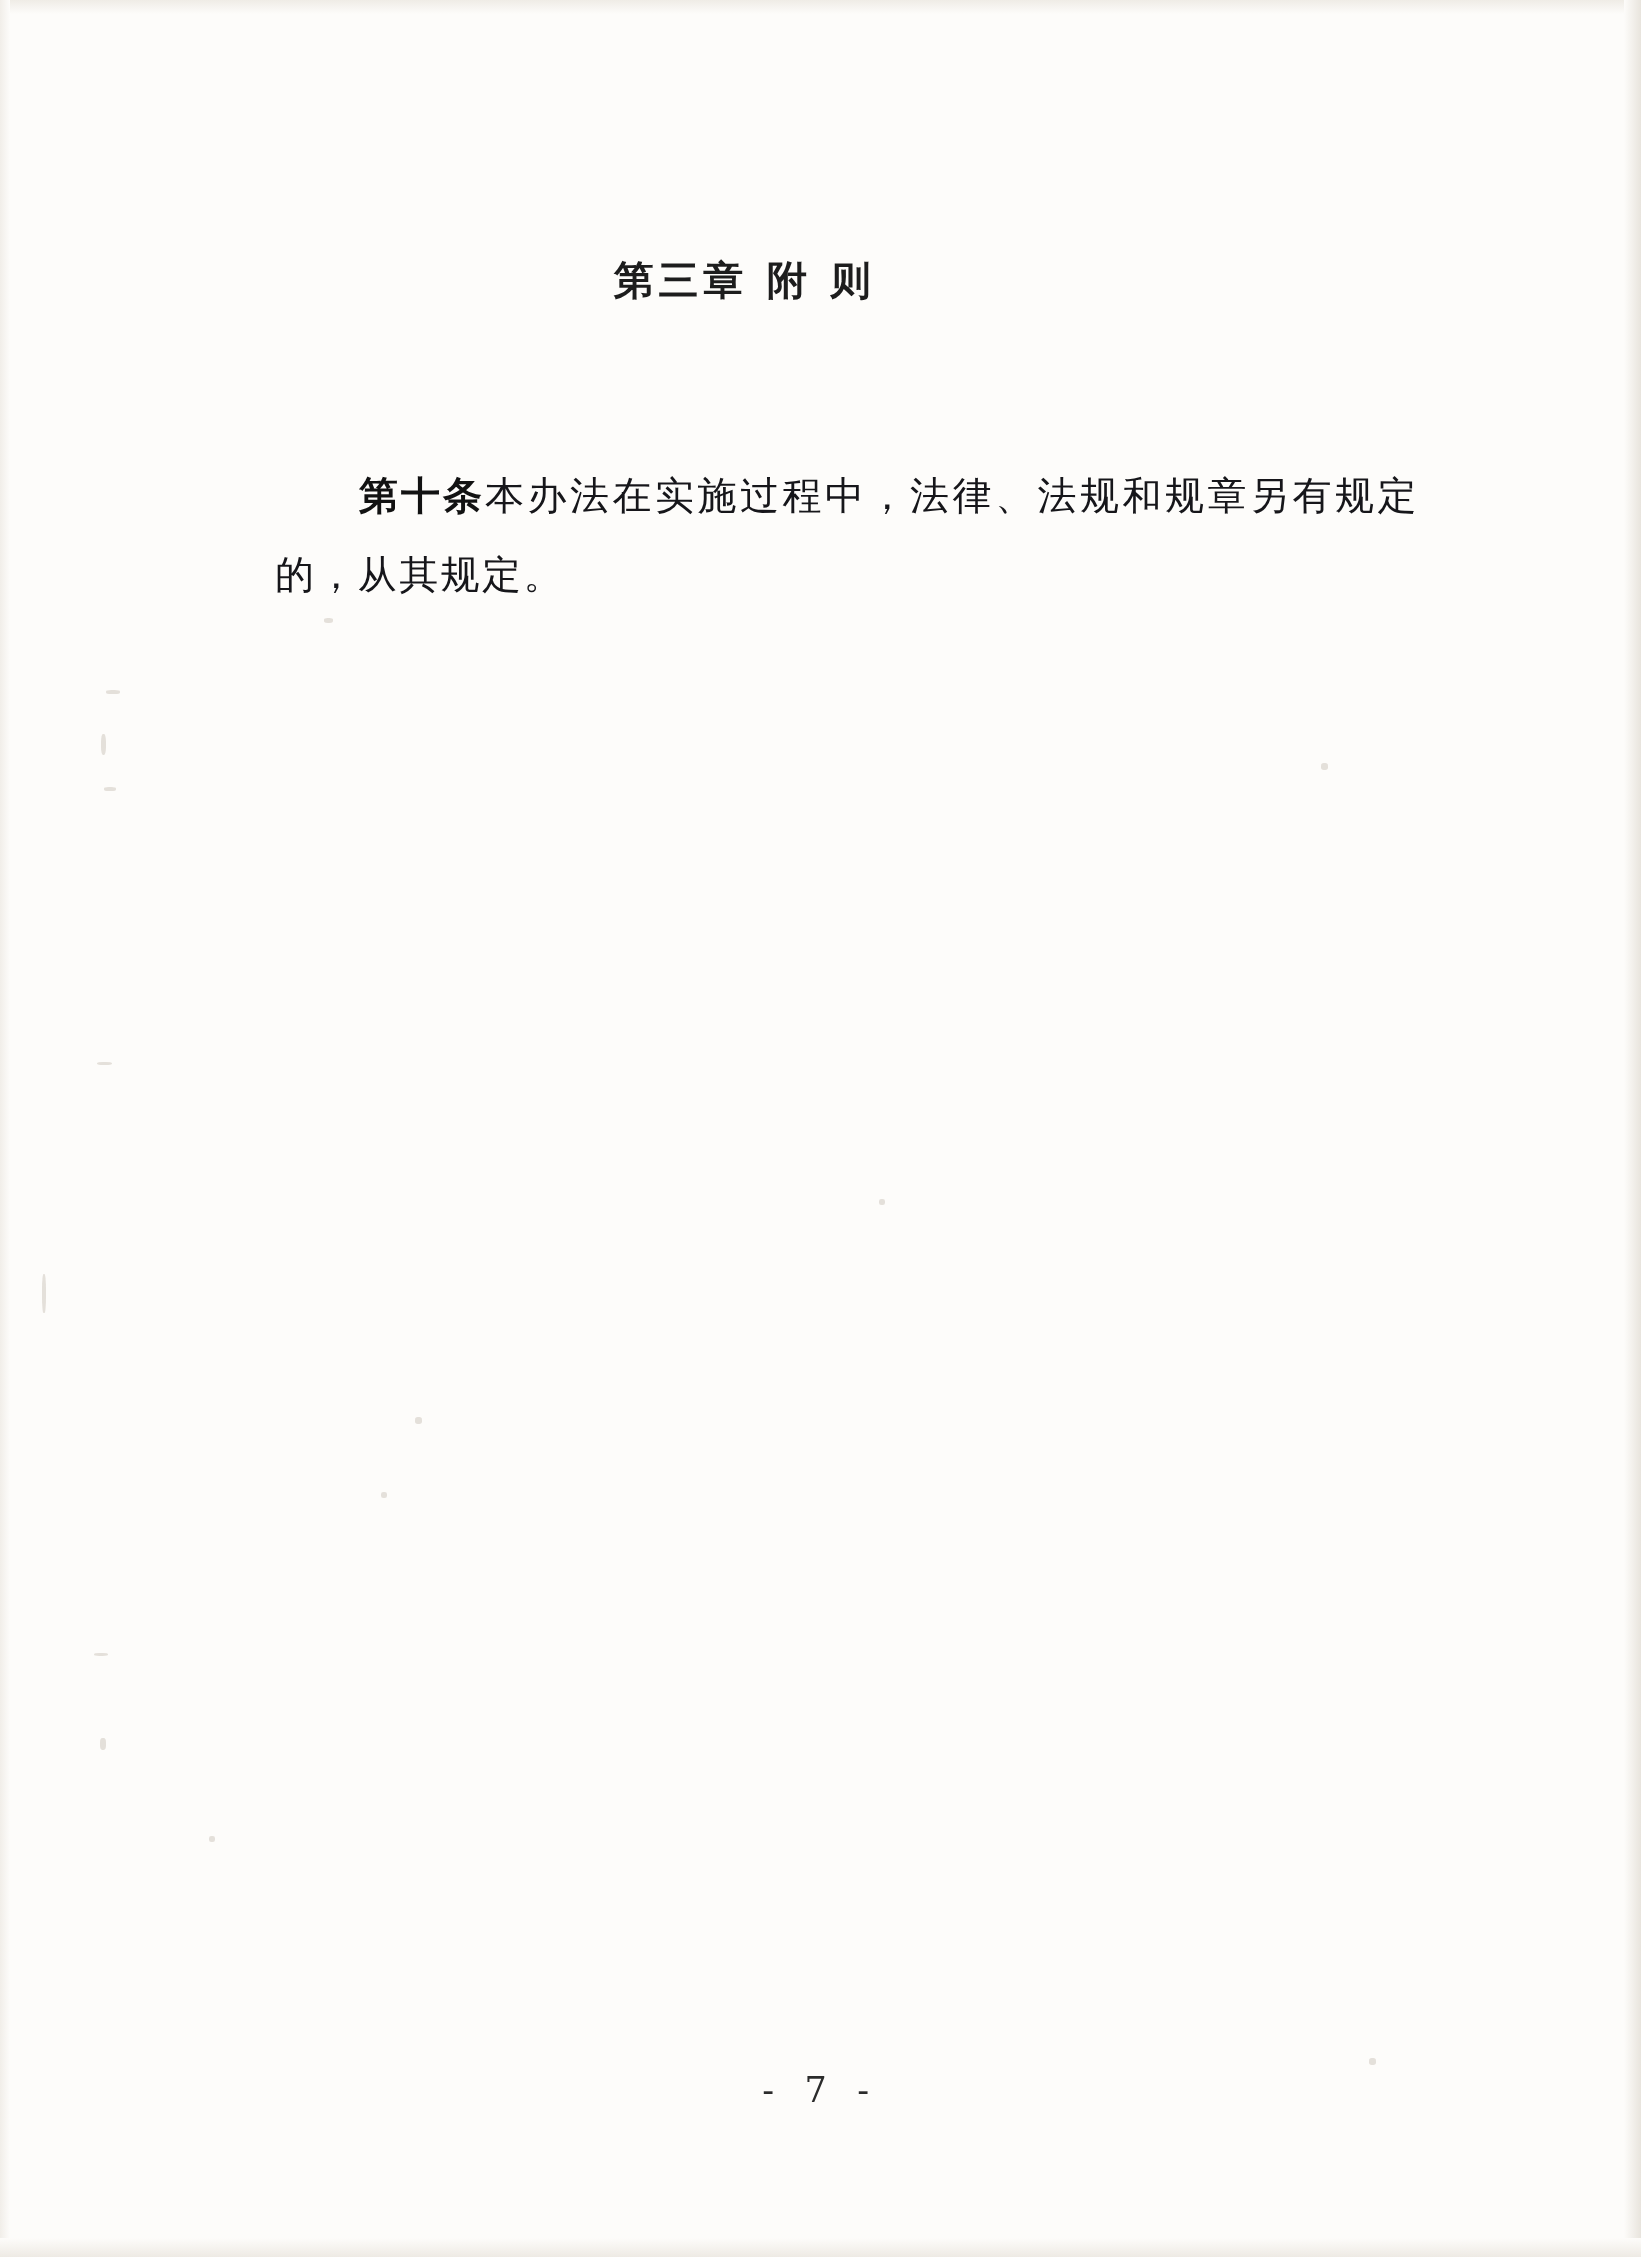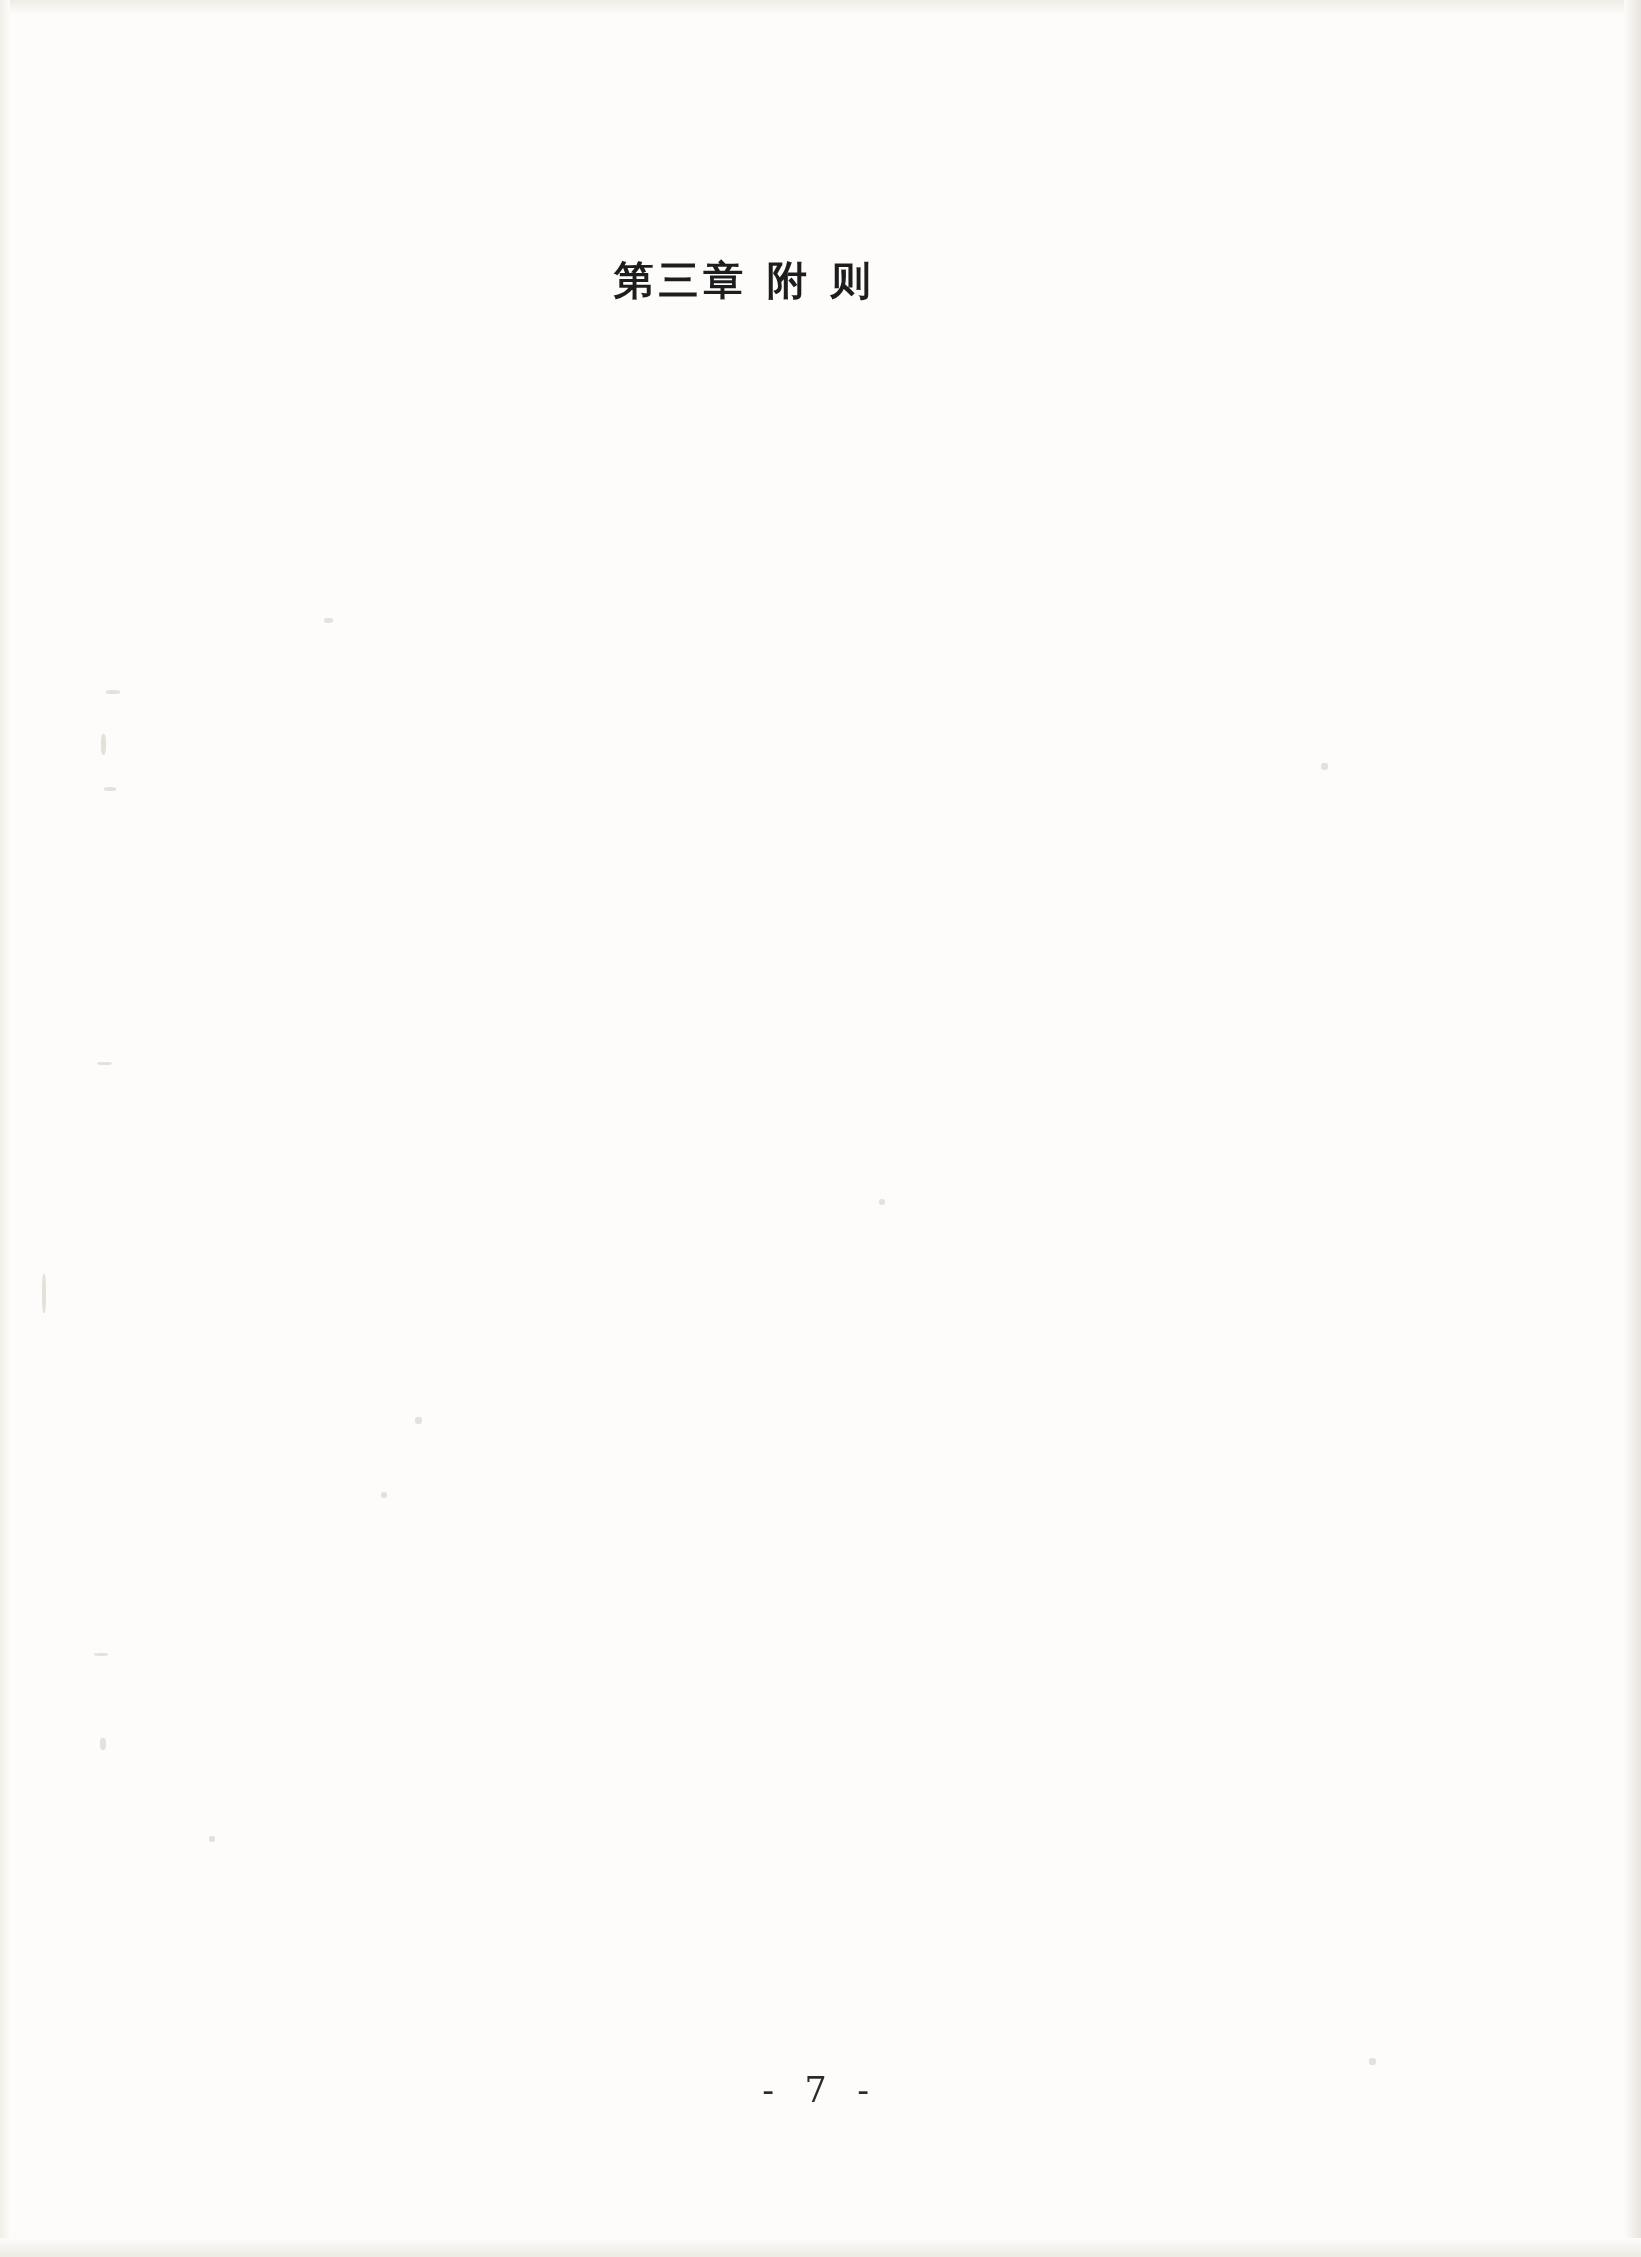--- a/index.html
+++ b/index.html
@@ -139,19 +139,22 @@
   <div class="speck" style="left:381px; top:1492px; width:5.8px; height:5.8px;"></div>
   <div class="speck" style="left:879px; top:1199px; width:5.8px; height:5.8px;"></div>
   <div class="speck" style="left:1321px; top:763px; width:6.8px; height:6.8px;"></div>
   <div class="speck" style="left:1369px; top:2058px; width:6.8px; height:6.8px;"></div>
   <div class="speck" style="left:324px; top:618px; width:8.7px; height:4.8px;"></div>
 
   <div class="content">
 
     <div class="chapter-heading">第三章  附  则</div>
 
+    <p class="article article-1">
+      <span class="art-indent"></span><span class="art-label">第十条</span><span class="art-body">本办法在实施过程中，法律、法规和规章另有规定的，从其规定。</span>
+    </p>
 
 
     <div class="page-number">- 7 -</div>
 
   </div>
 </div>
 
 
 </body></html>

